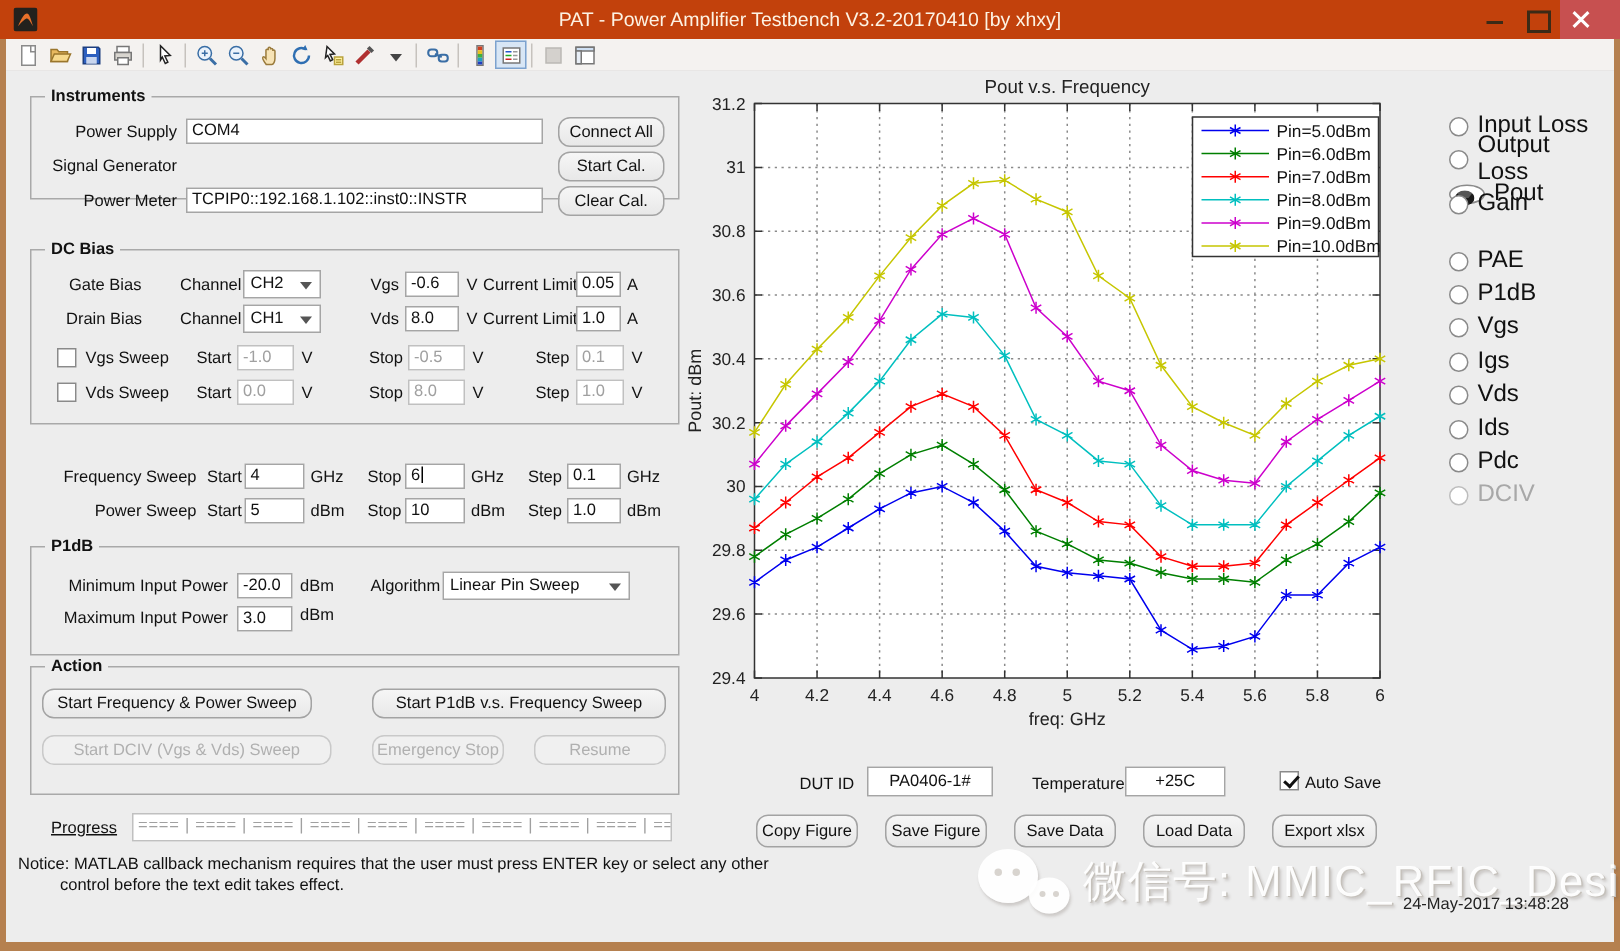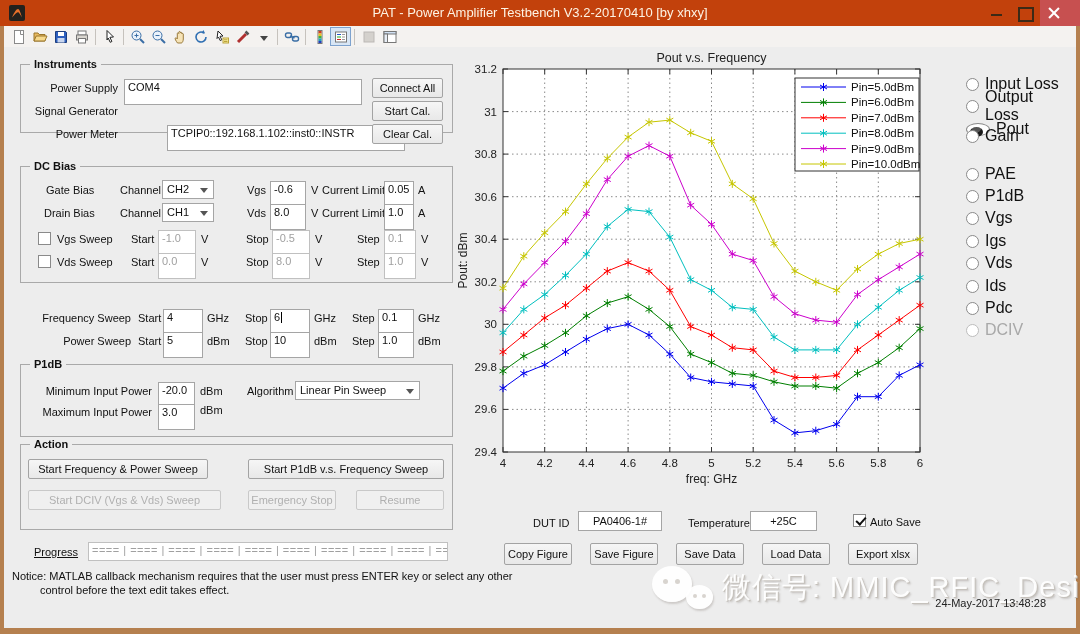--- a/index.html
+++ b/index.html
@@ -20,25 +20,25 @@
   .toolbar { position:absolute; left:4px; top:26px; width:1072px; height:22px; background:#f4f2f0; border-bottom:1px solid #cfccc8; display:flex; align-items:center; padding-left:4px; }
   .tbtn { width:21px; height:19px; display:flex; align-items:center; justify-content:center; border:1px solid transparent; }
   .tbtn.active { background:#d8e6f5; border:1px solid #7da2ce; }
   .tbtn.disabled { opacity:.55; }
   .tsep { width:1px; height:16px; background:#c6c2bd; margin:0 3px; }
   .main { position:absolute; left:4px; top:47px; width:1072px; height:581px; background:#ededed; }
   .panel { position:absolute; border:1px solid #a9a9a9; }
   .ptitle { position:absolute; top:-7px; left:9px; background:#ededed; padding:0 4px; font-size:11px; font-weight:bold; color:#111; }
   .lbl { position:absolute; font-size:11px; color:#111; white-space:nowrap; }
   .lbl.r { text-align:right; }
-  .edit { position:absolute; background:#fff; border:1px solid #a5a5a5; font-size:11px; color:#111; padding:1px 3px; height:26px; line-height:13px; white-space:nowrap; overflow:hidden; }
+  .edit { position:absolute; background:#fff; border:1px solid #a5a5a5; font-size:11px; color:#111; padding:1px 3px; height:17px; line-height:13px; white-space:nowrap; overflow:hidden; }
   .edit.dis { color:#a0a0a0; border-color:#c0c0c0; }
   .edit.ctr { text-align:center; }
   .caret { display:inline-block; width:1px; height:11px; background:#000; vertical-align:-2px; margin-left:1px; }
-  .btn { position:absolute; background:linear-gradient(#f6f6f6,#e8e8e8); border:1px solid #a3a3a3; border-radius:2px; font-size:11px; color:#111; text-align:center; line-height:18px; height:20px; cursor:default; }
+  .btn { position:absolute; background:linear-gradient(#f6f6f6,#e8e8e8); border:1px solid #a3a3a3; border-radius:8px; font-size:11px; color:#111; text-align:center; line-height:18px; height:20px; cursor:default; }
   .btn.dis { color:#b0b0b0; border-color:#c9c9c9; background:#f0f0f0; }
   .sel { position:absolute; background:#fff; border:1px solid #a5a5a5; height:19px; font-size:11px; color:#111; padding:2px 18px 0 4px; white-space:nowrap; }
   .sel::after { content:""; position:absolute; right:5px; top:7px; border-left:4px solid transparent; border-right:4px solid transparent; border-top:5px solid #555; }
   .cb { position:absolute; width:13px; height:13px; background:#fff; border:1px solid #8a8a8a; }
   .cb.checked::after { content:""; position:absolute; left:2px; top:2px; width:8px; height:4px; border-left:2px solid #111; border-bottom:2px solid #111; transform:rotate(-48deg); }
   .radio-row { position:absolute; left:0; height:16px; display:flex; align-items:center; gap:6px; }
   .radio { width:13px; height:13px; border:1px solid #8a8a8a; border-radius:50%; background:#fff; position:relative; flex:none; }
   .radio.sel::after { content:""; position:absolute; left:3px; top:3px; width:5px; height:5px; border-radius:50%; background:#1a1a1a; }
   .radio-row .rlabel { font-size:16px; color:#111; }
   .radio-row.disabled .rlabel { color:#a8a8a8; }
@@ -193,21 +193,21 @@
 
   <div class="panel" style="left:20px;top:64px;width:433px;height:69px;">
     <span class="ptitle">Instruments</span>
   </div>
   <div class="lbl r" style="left:28px;top:82px;width:90px;">Power Supply</div>
   <div class="edit" style="left:124px;top:79px;width:238px;">COM4</div>
   <button class="btn" style="left:372px;top:78px;width:71px;">Connect All</button>
   <div class="lbl r" style="left:24px;top:105px;width:94px;">Signal Generator</div>
   <button class="btn" style="left:372px;top:101px;width:71px;">Start Cal.</button>
   <div class="lbl r" style="left:28px;top:128px;width:90px;">Power Meter</div>
-  <div class="edit" style="left:124px;top:125px;width:238px;margin-left:43px;">TCPIP0::192.168.1.102::inst0::INSTR</div>
+  <div class="edit" style="left:124px;top:125px;width:238px;">TCPIP0::192.168.1.102::inst0::INSTR</div>
   <button class="btn" style="left:372px;top:124px;width:71px;">Clear Cal.</button>
 
   <div class="panel" style="left:20px;top:166px;width:433px;height:117px;">
     <span class="ptitle">DC Bias</span>
   </div>
   <div class="lbl" style="left:46px;top:184px;">Gate Bias</div>
   <div class="lbl" style="left:120px;top:184px;">Channel</div>
   <div class="sel" style="left:162px;top:180px;width:52px;">CH2</div>
   <div class="lbl r" style="left:240px;top:184px;width:26px;">Vgs</div>
   <div class="edit" style="left:270px;top:181px;width:36px;">-0.6</div>

